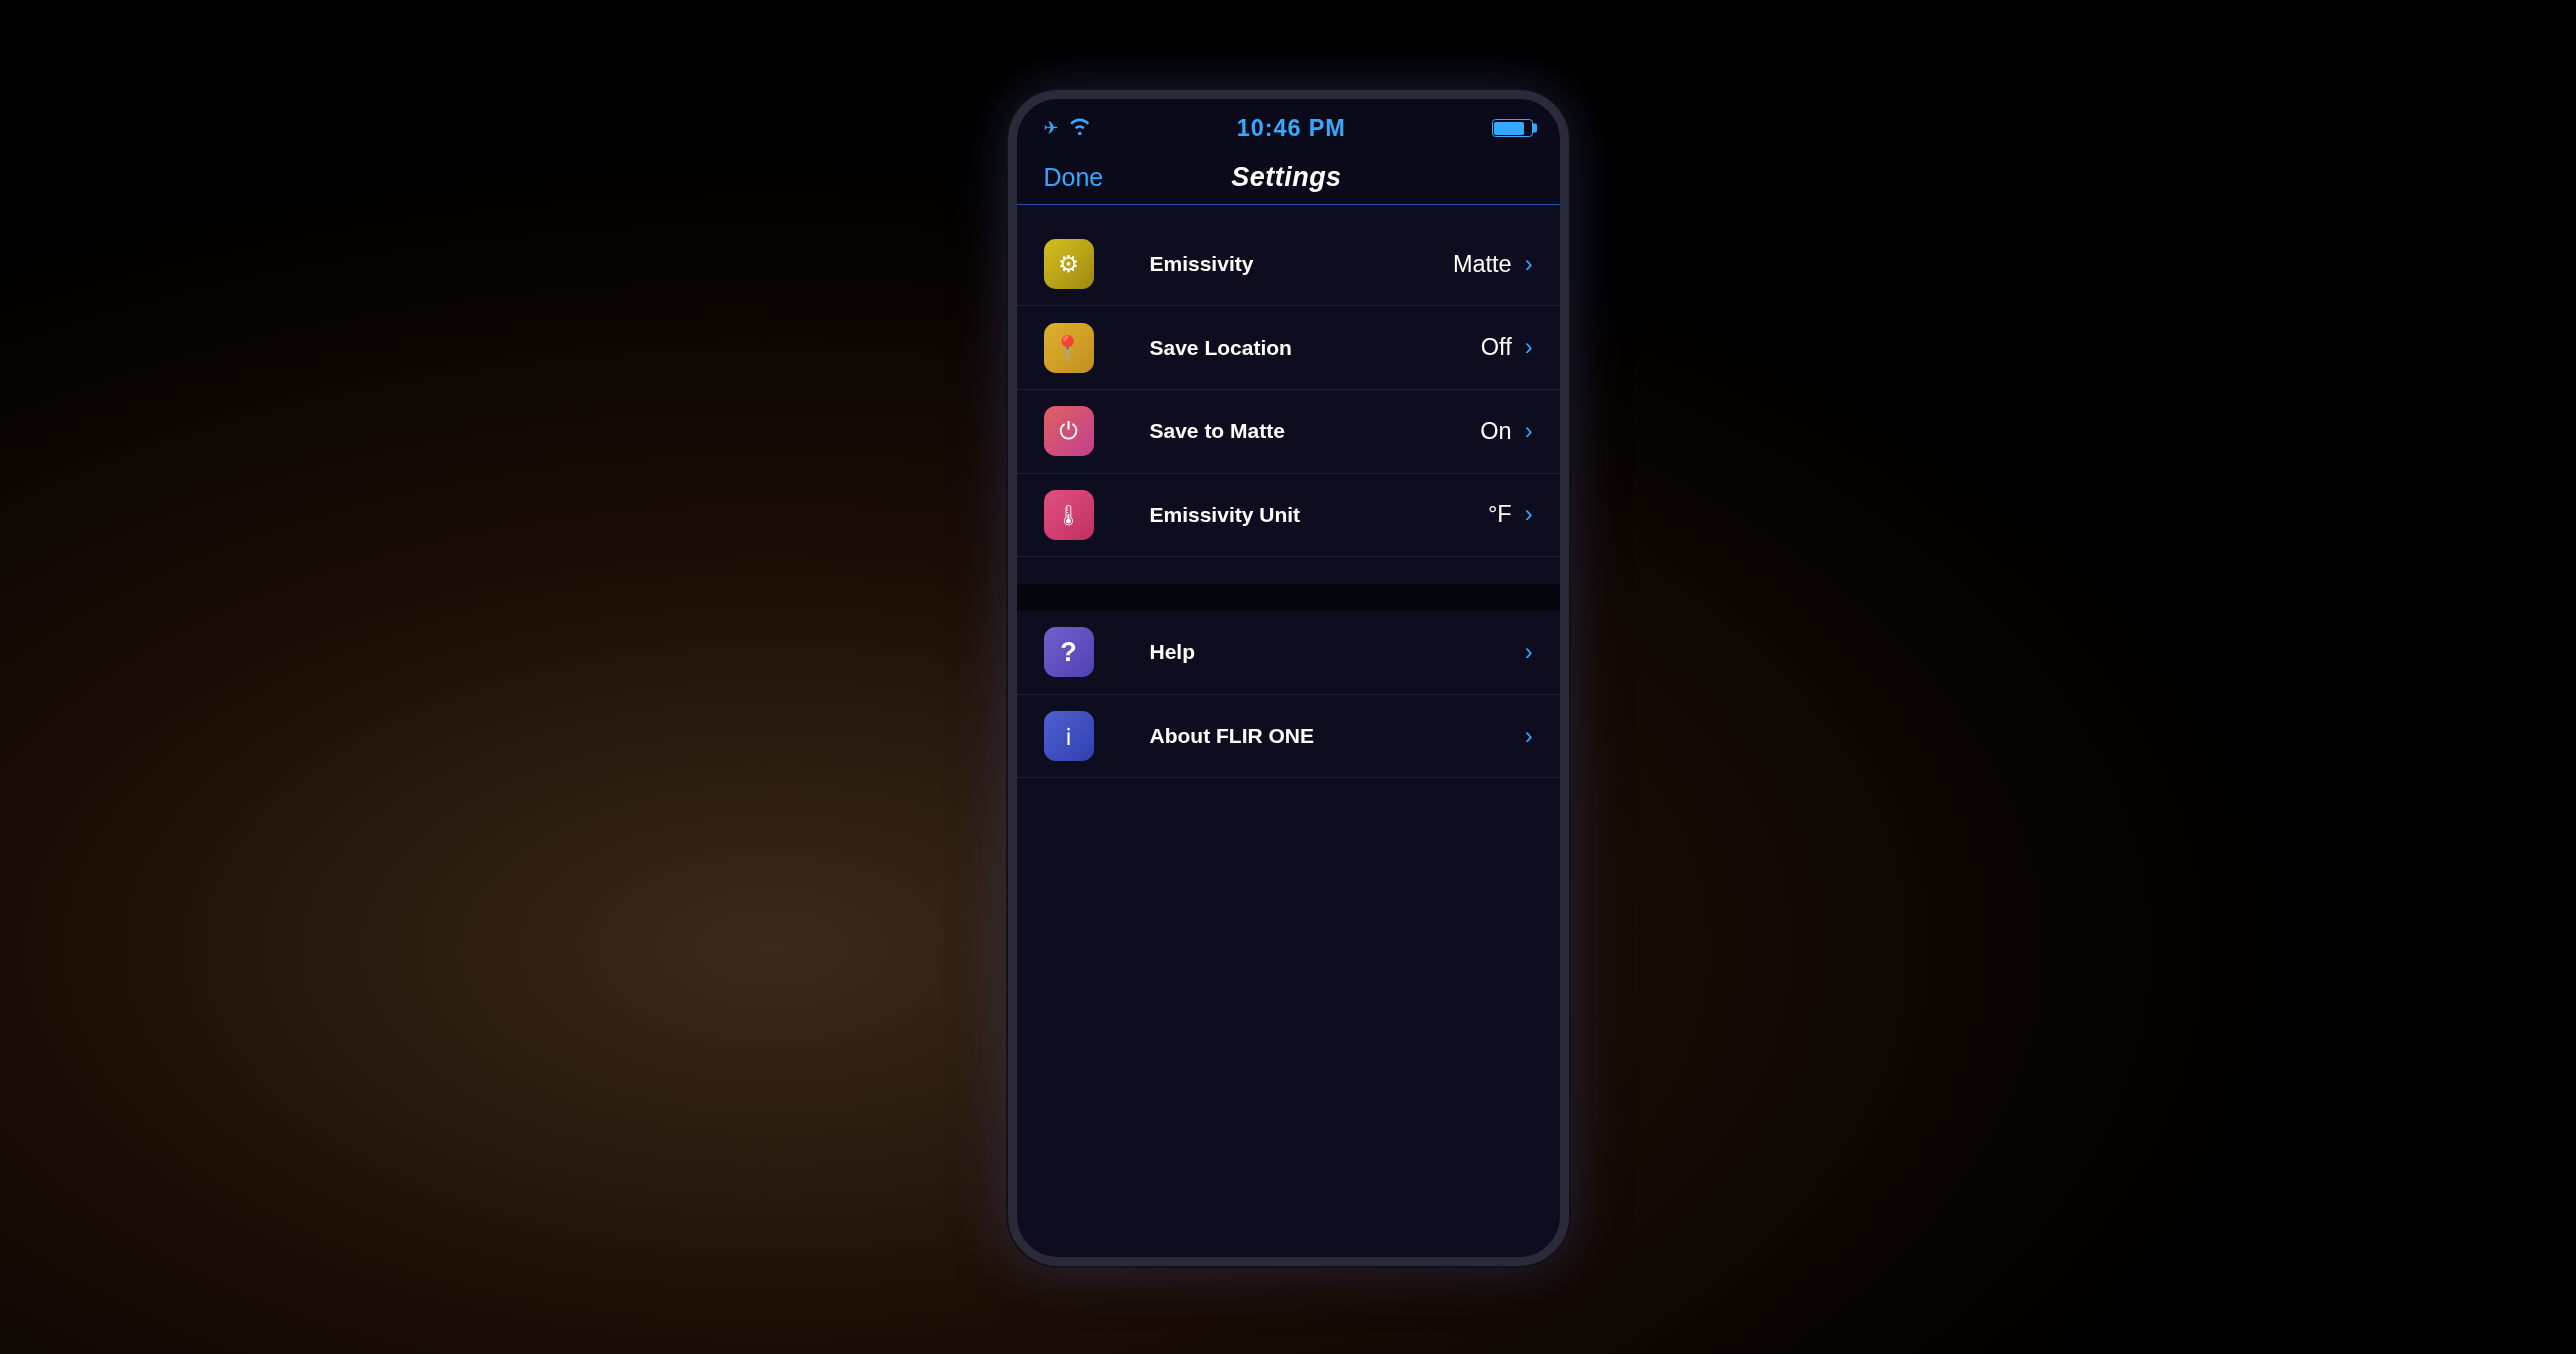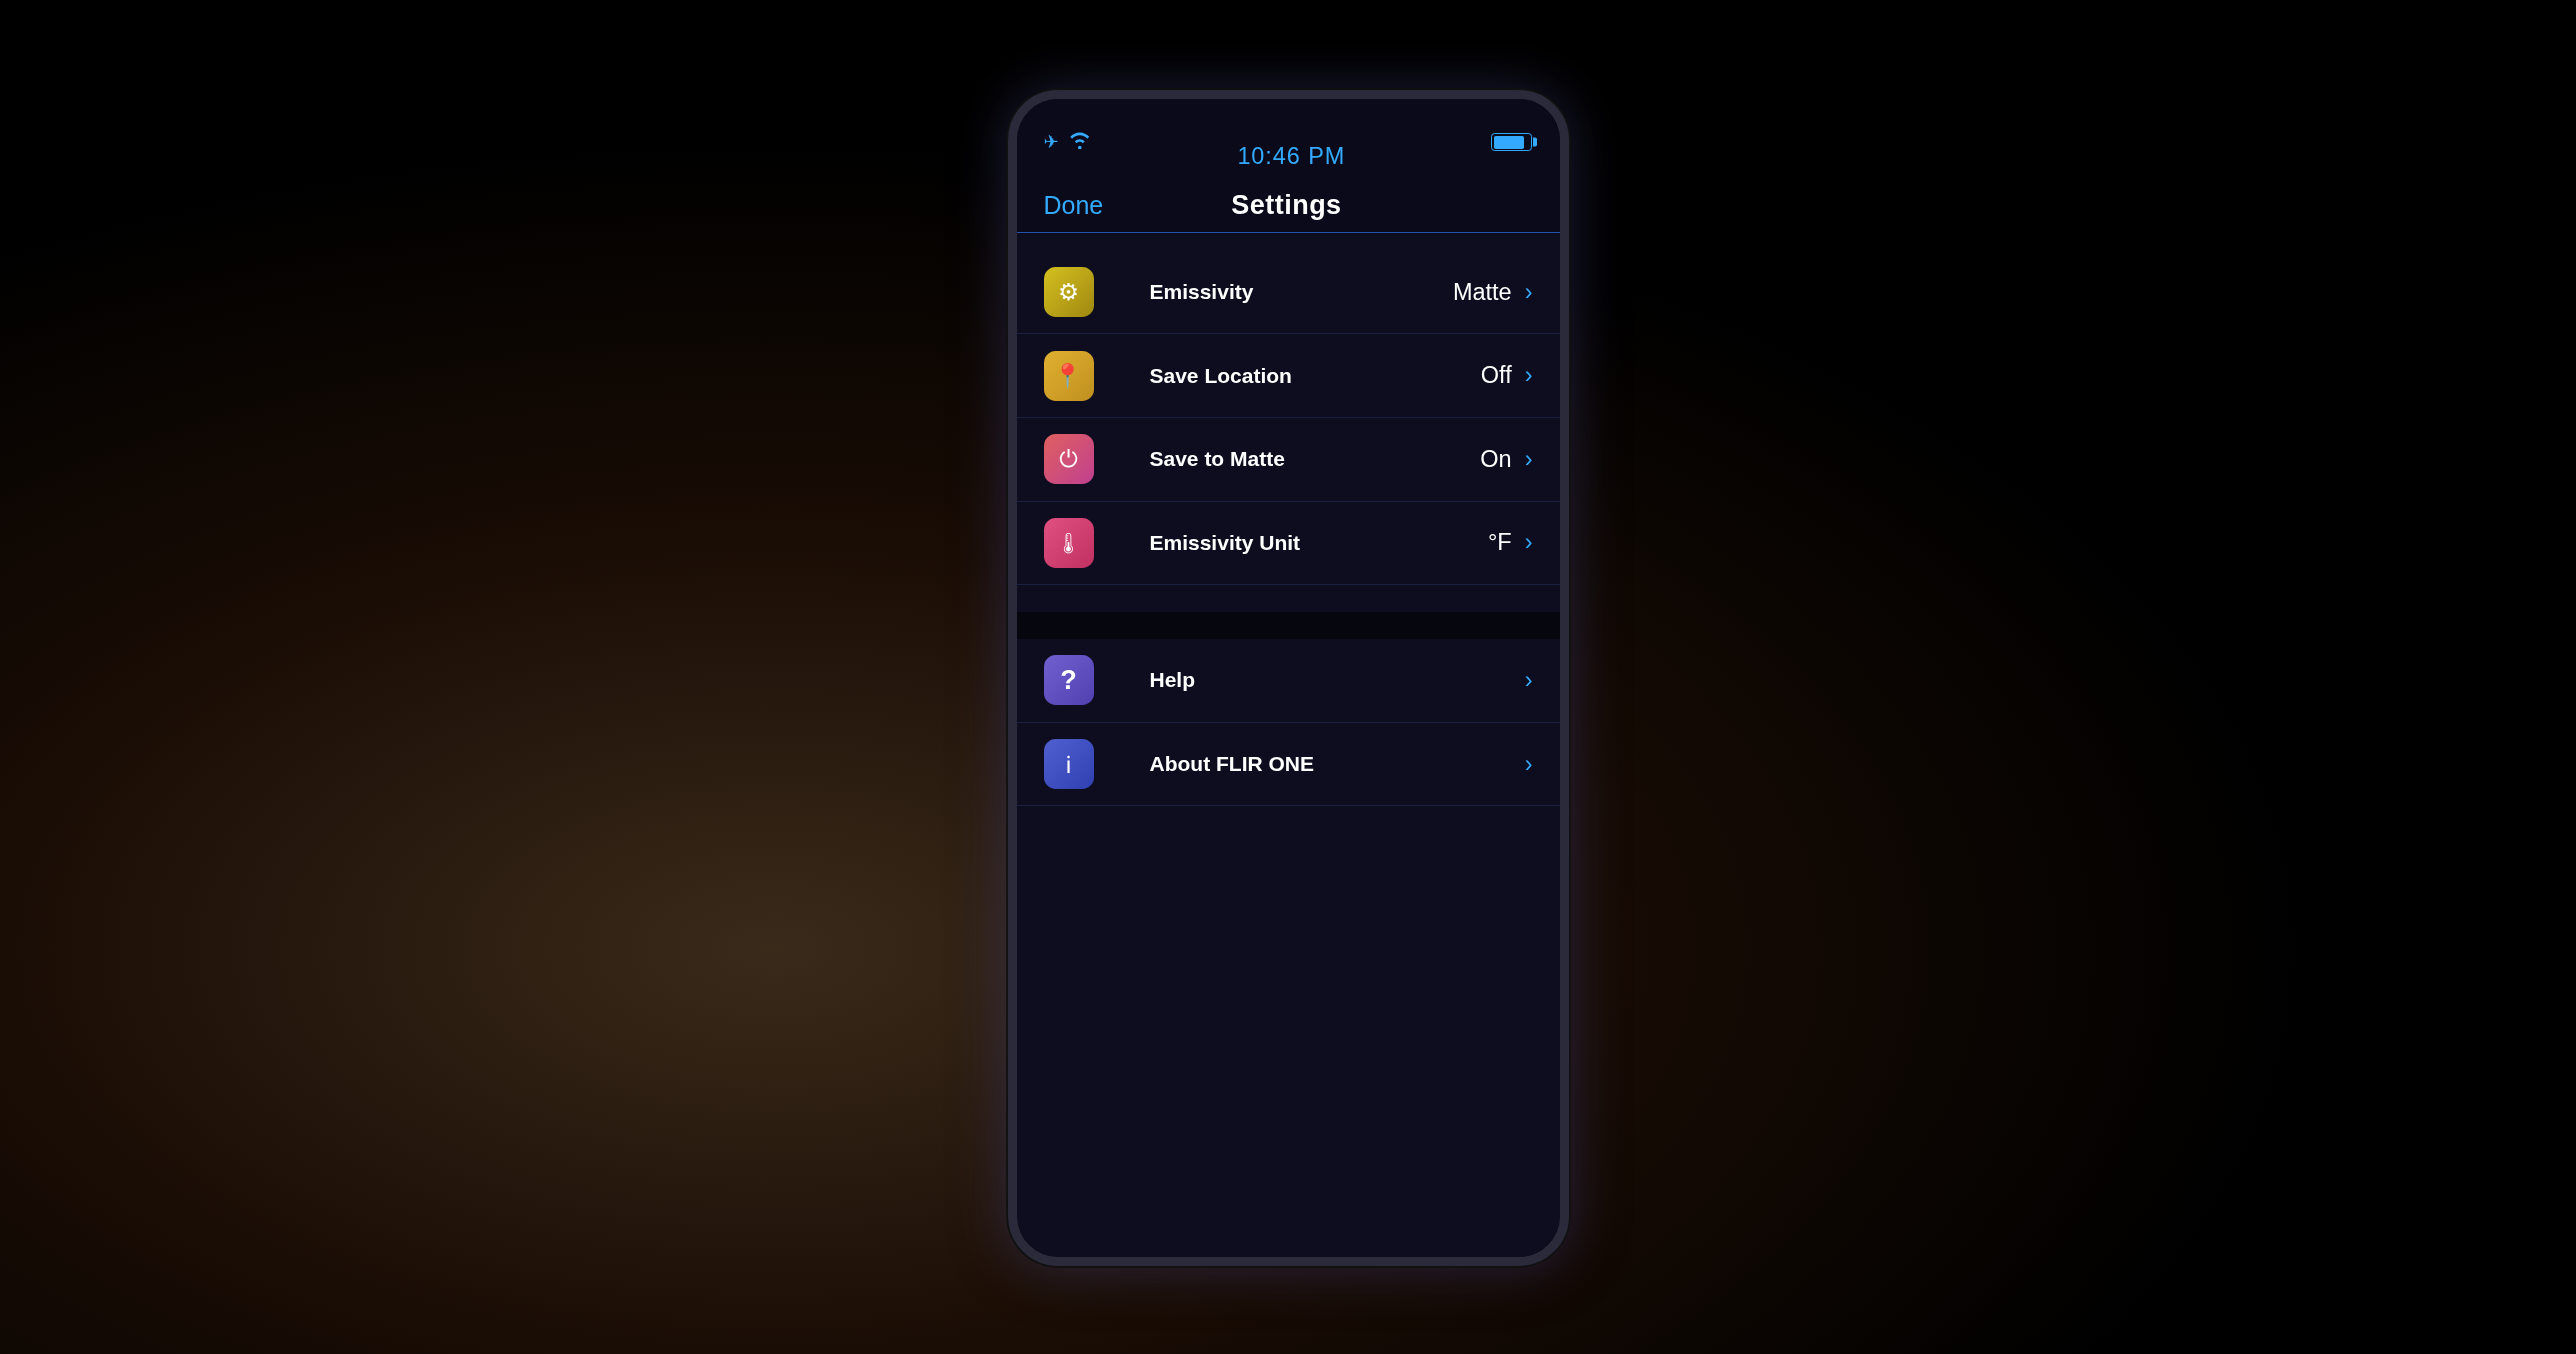--- a/index.html
+++ b/index.html
@@ -66,23 +66,22 @@
       display: flex;
       align-items: center;
       gap: 9px;
       color: #3af;
       font-size: 20px;
     }
 
     .status-time {
       color: #3af;
       font-size: 23.5px;
-      font-weight: 400;
+      font-weight: 700;
       letter-spacing: 0.9px;
-      margin-top: 28px;
     }
 
     .status-right {
       display: flex;
       align-items: center;
     }
 
     .battery-icon {
       width: 41px;
       height: 18px;
@@ -131,20 +130,21 @@
       cursor: pointer;
       background: none;
       border: none;
     }
 
     .nav-title {
       color: #fff;
       font-size: 27px;
       font-weight: 700;
       letter-spacing: 0.5px;
+      font-style: italic;
     }
 
     .nav-spacer {
       width: 63px;
     }
 
     
     .settings-content {
       flex: 1;
       padding: 18px 0;

